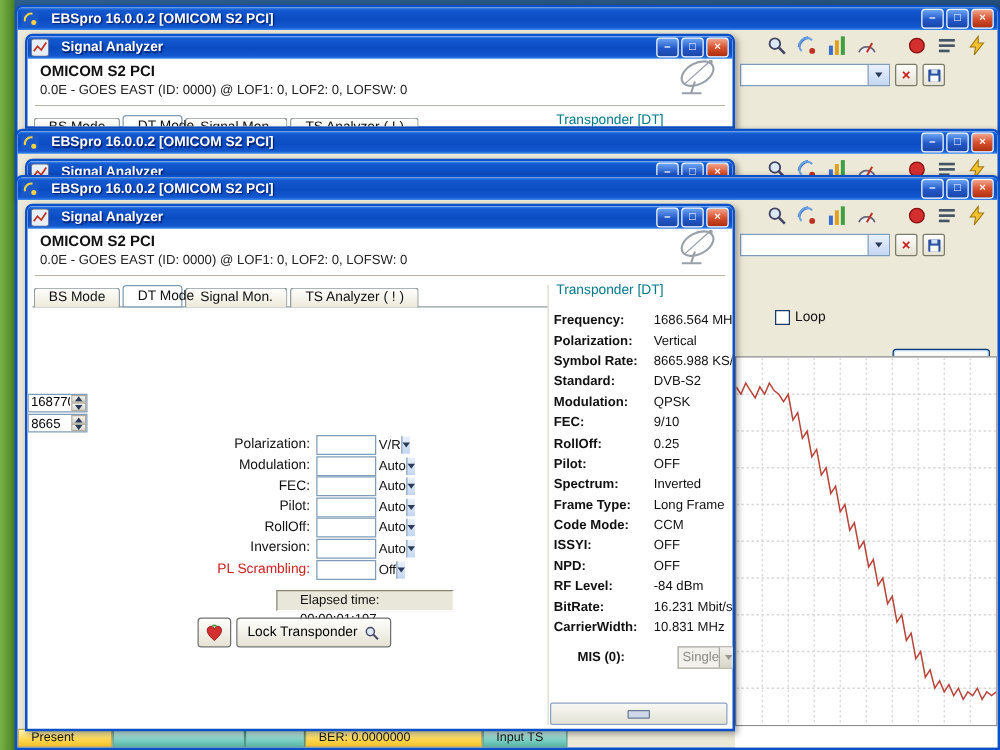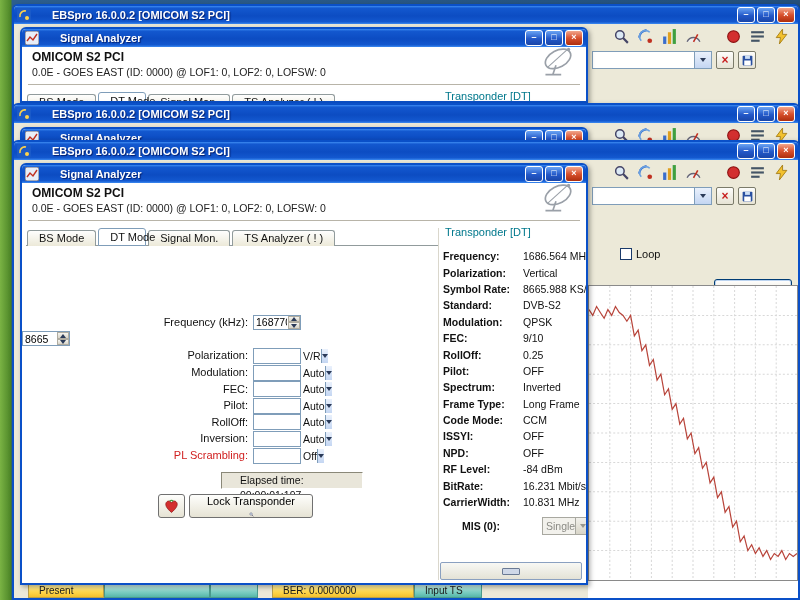--- a/index.html
+++ b/index.html
@@ -4,21 +4,21 @@
 <style>
   html,body{margin:0;padding:0;}
   body{font-family:"Liberation Sans","DejaVu Sans",sans-serif;font-size:11px;color:#111;}
   #desktop{position:relative;width:800px;height:600px;overflow:hidden;
     background:linear-gradient(90deg,#7ab344 0px,#4c8527 11px,#2d5f8f 12px,#24507c 100%);}
   
   .window{position:absolute;box-sizing:border-box;border:2px solid #0a50c8;border-radius:6px 6px 0 0;
     overflow:hidden;box-shadow:2px 2px 5px rgba(0,0,0,.35);}
   .app-win{background:#ece9d8;}
   .sa-win{background:#ffffff;}
-  .titlebar{height:18px;display:flex;align-items:center;gap:21px;padding:0 3px;
+  .titlebar{height:18px;display:flex;align-items:center;gap:10px;padding:0 3px;
     background:linear-gradient(180deg,#3d8bf2 0%,#1358cf 12%,#0c4cc2 55%,#1358cf 88%,#3d8bf2 100%);}
   .titleicon{width:14px;height:14px;flex:0 0 auto;}
   .titleicon svg{width:14px;height:14px;display:block;}
   .title{flex:1;color:#fff;font-weight:bold;font-size:11px;white-space:nowrap;overflow:hidden;
     text-shadow:1px 1px 1px rgba(0,20,90,.85);}
   .winbtns{display:flex;gap:2px;flex:0 0 auto;}
   .winbtn{width:16px;height:14px;border-radius:3px;border:1px solid #fff;color:#fff;
     background:linear-gradient(180deg,#6aa4f4,#2358c8 55%,#1a46a8);
     font-size:9px;font-weight:bold;text-align:center;line-height:12px;cursor:default;}
   .winbtn.close{background:linear-gradient(180deg,#f2a68c,#d8512e 50%,#ae2e0e);}
@@ -85,21 +85,21 @@
     background:linear-gradient(180deg,#eaf1fc,#c4d6f2);display:flex;align-items:center;justify-content:center;}
   .elapsed{position:absolute;left:160px;top:307px;width:142px;height:17px;box-sizing:border-box;
     border:1px solid;border-color:#8a8878 #ffffff #ffffff #8a8878;background:#e9e6da;
     font-size:10.5px;line-height:15px;padding-left:18px;margin-left:39px;}
   .heartbtn{position:absolute;left:136px;top:329px;width:27px;height:24px;box-sizing:border-box;
     border:1px solid #707070;border-radius:3px;background:linear-gradient(#fefefc,#e6e3d4);
     display:flex;align-items:center;justify-content:center;padding:0;}
   .heartbtn svg{width:17px;height:17px;display:block;}
   .lockbtn{position:absolute;left:167px;top:329px;width:124px;height:24px;box-sizing:border-box;
     border:1px solid #707070;border-radius:3px;background:linear-gradient(#fefefc,#e6e3d4);
-    display:flex;align-items:center;justify-content:center;gap:5px;font-size:11px;font-family:inherit;padding:0;flex-direction:column;}
+    display:flex;align-items:center;justify-content:center;gap:5px;font-size:11px;font-family:inherit;padding:0;}
   .lockbtn svg{width:13px;height:13px;display:block;}
   .panelbtn{position:absolute;left:418px;top:397px;width:142px;height:18px;box-sizing:border-box;
     border:1px solid #8aa0c0;border-radius:2px;background:linear-gradient(#f8f8f4,#e4e2d6);
     display:flex;align-items:center;justify-content:center;padding:0;}
   .panelbtn .bar{width:16px;height:5px;border:1px solid #6a7a94;background:#cfd8e8;border-radius:1px;}
   
   .loop{position:absolute;left:606px;top:106px;display:flex;align-items:center;gap:4px;font-size:11px;}
   .checkbox{width:12px;height:12px;box-sizing:border-box;border:1px solid #1a3a6a;background:#fff;}
   .startbtn{position:absolute;left:700px;top:100px;width:78px;height:22px;box-sizing:border-box;
     border:1px solid #003c74;border-radius:3px;box-shadow:inset 0 0 0 1px #bcd4f0;
@@ -107,21 +107,21 @@
     display:flex;align-items:center;justify-content:center;gap:6px;font-size:11px;font-family:inherit;padding:0;margin-top:37px;}
   .play{width:0;height:0;border-left:8px solid #1f9a1f;border-top:5px solid transparent;border-bottom:5px solid transparent;}
   #chart{position:absolute;left:574px;top:143px;width:210px;height:296px;box-sizing:border-box;
     background:#fff;border:1px solid #8a8a8a;}
   #chart svg{width:100%;height:100%;display:block;}
   .grid{stroke:#d8d8d8;stroke-width:1;stroke-dasharray:2,2;}
   .chart-under{position:absolute;left:574px;top:439px;width:210px;height:17px;background:#fff;}
   
   .statusbar{position:absolute;left:0;top:441px;width:576px;height:15px;display:flex;font-size:10px;}
   .seg{box-sizing:border-box;height:15px;line-height:13px;padding-left:10px;white-space:nowrap;overflow:hidden;color:#1a1a1a;}
-  .segY{background:linear-gradient(180deg,#fff6b8,#ffd84e 60%,#f2c02c);border:1px solid #bba04a;margin-left:14px;}
+  .segY{background:linear-gradient(180deg,#fff6b8,#ffd84e 60%,#f2c02c);border:1px solid #bba04a;}
   .segT{background:linear-gradient(180deg,#d8f4ef,#7fd0c4 60%,#55b6a8);border:1px solid #4a9a8c;}
   
   #win1{left:12px;top:4px;width:788px;height:136px;z-index:1;}
   #sa1{left:20px;top:27px;width:568px;height:76px;z-index:2;}
   #win2{left:12px;top:103px;width:788px;height:57px;z-index:3;}
   #sa2{left:20px;top:127px;width:568px;height:31px;z-index:4;}
   #win3{left:12px;top:140px;width:788px;height:460px;z-index:5;}
   #sa3{left:20px;top:163px;width:568px;height:422px;z-index:6;}
 </style>
 </head>
@@ -553,21 +553,20 @@
           <span class="tpsel">
             <span class="selval">Single</span>
             <span class="selbtn">
               <i class="tri-dn gray"></i>
             </span>
           </span>
         </div>
       </div>
     <div id="form-rows">
         <div class="frow">
-          <div class="flabel">Frequency (kHz):</div>
           <div class="fctl"><input class="spininp" value="1687700" style=""><span class="spinbtns">
               <span class="sbtn">
                 <i class="tri-up"></i>
               </span>
               <span class="sbtn">
                 <i class="tri-dn"></i>
               </span>
             </span></div>
         </div>
         <div class="frow">

